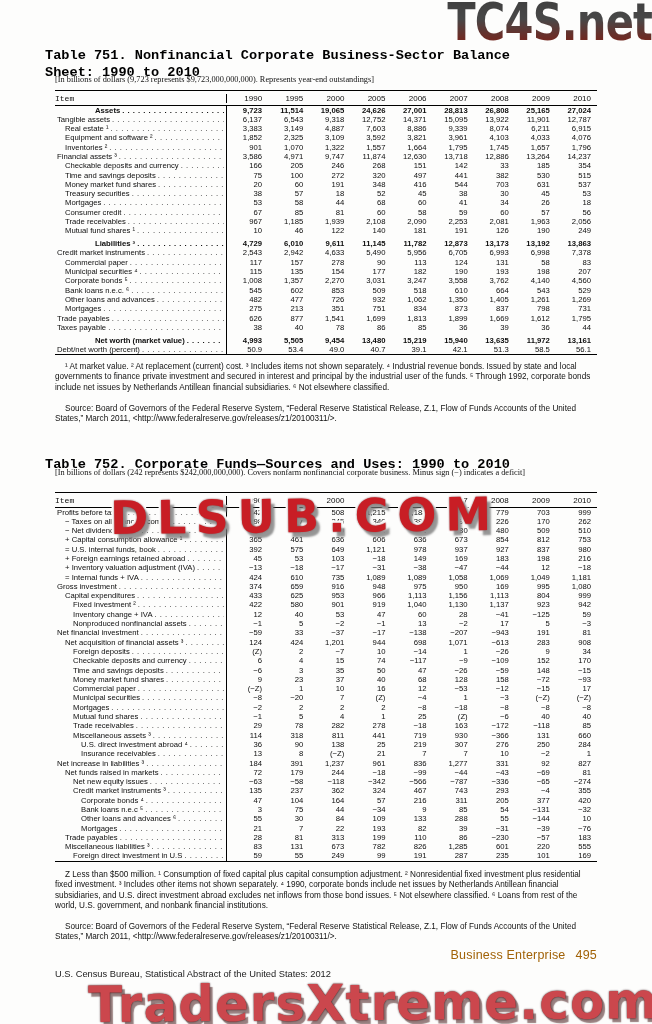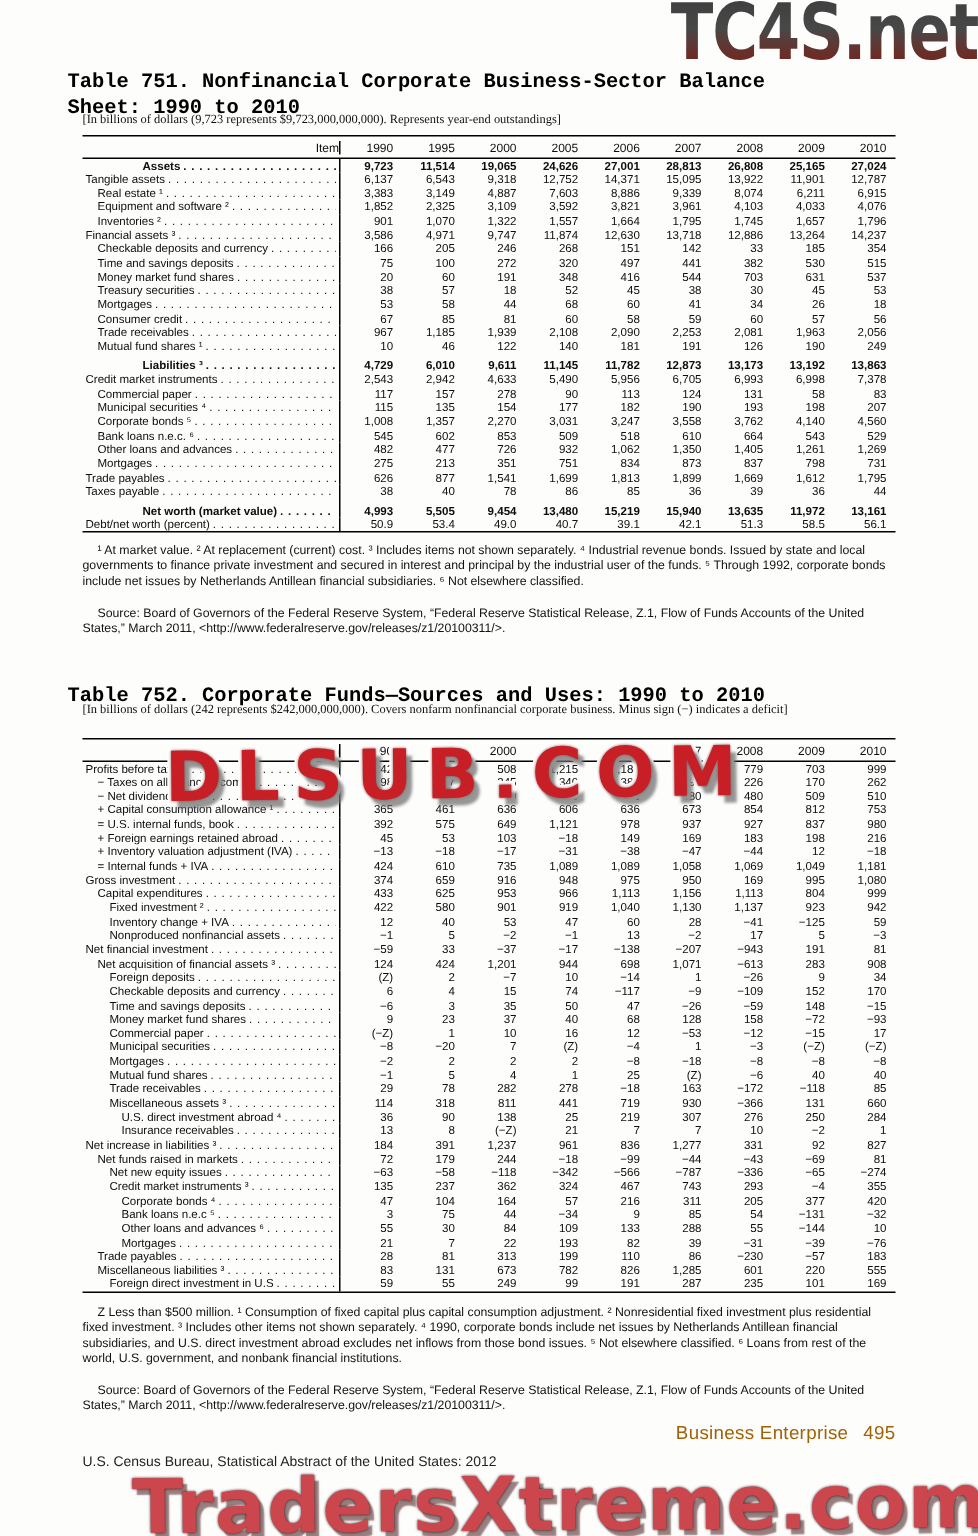--- a/index.html
+++ b/index.html
@@ -7,21 +7,21 @@
   .page{position:absolute;inset:0;overflow:hidden;background:#fdfdfc;}
 
   
   .tbl-title{position:absolute;left:45px;width:520px;font-family:Liberation Mono, monospace;
     font-weight:bold;font-size:13.6px;line-height:17px;color:#000;}
   .headnote{position:absolute;left:55px;width:540px;font-size:8.3px;line-height:10px;color:#111;font-family:Liberation Serif, serif;}
 
   
   .tbl{position:absolute;left:55px;width:542px;border-top:1.4px solid #000;border-bottom:1.4px solid #000;}
   .thead{display:grid;grid-template-columns:172px repeat(9,1fr);border-bottom:1.1px solid #000;padding:2.5px 0 2px 0;font-size:8px;}
-  .thead .ih{text-align:right;border-right:0.8px solid #000;}
+  .thead .ih{text-align:left;border-right:0.8px solid #000;font-family:Liberation Mono, monospace;}
   .thead .yh{text-align:right;padding-right:6px;}
   .trow{display:grid;grid-template-columns:172px repeat(9,1fr);font-size:7.7px;line-height:9.3px;align-items:baseline;}
   .lcell{display:flex;align-items:baseline;overflow:hidden;border-right:0.8px solid #000;}
   .lbl{white-space:nowrap;}
   .dots{flex:1;overflow:hidden;white-space:nowrap;letter-spacing:.5px;margin:0 2px;}
   .vcell{text-align:right;padding-right:6px;white-space:nowrap;}
   .boldrow{font-weight:bold;}
   .gap>*{padding-top:3.5px;}
   .ind0{padding-left:2px}.ind1{padding-left:10px}.ind2{padding-left:18px}.ind3{padding-left:26px}.indh{padding-left:40px}
 

